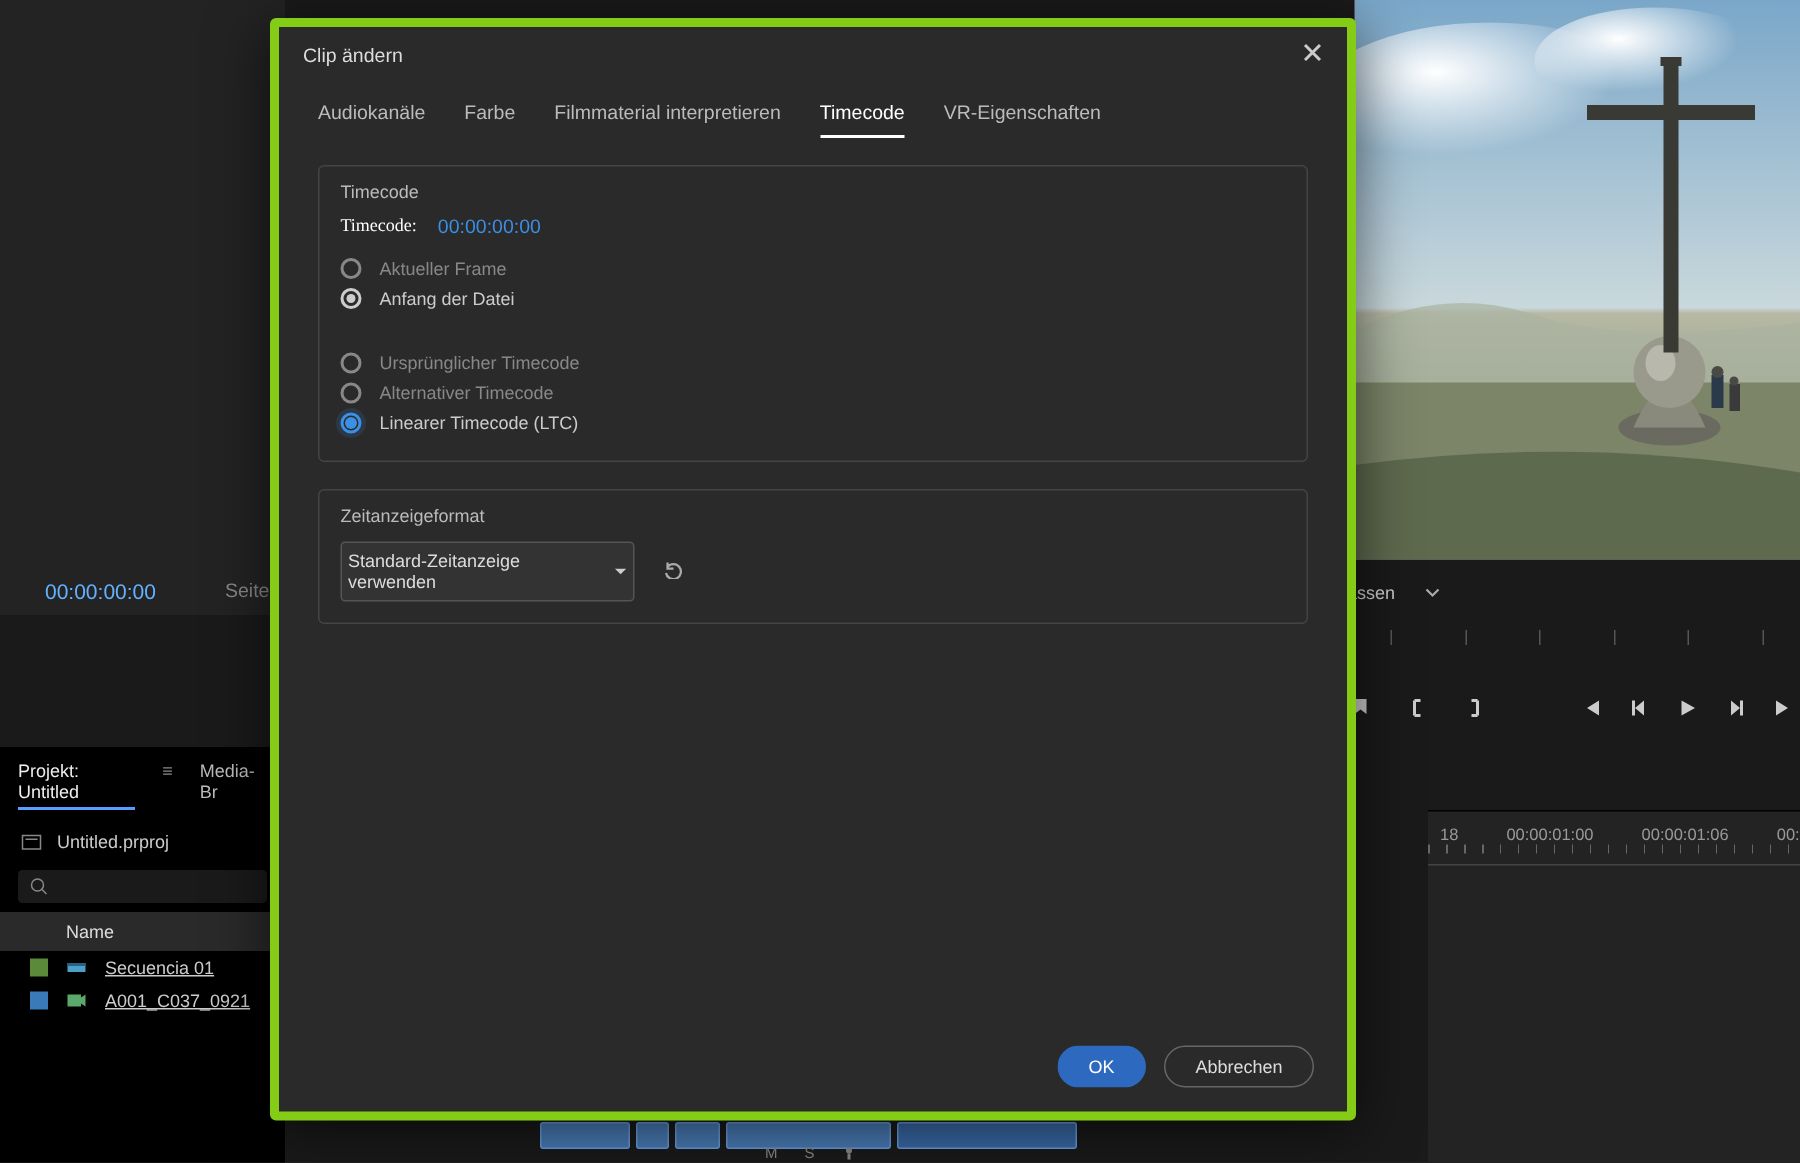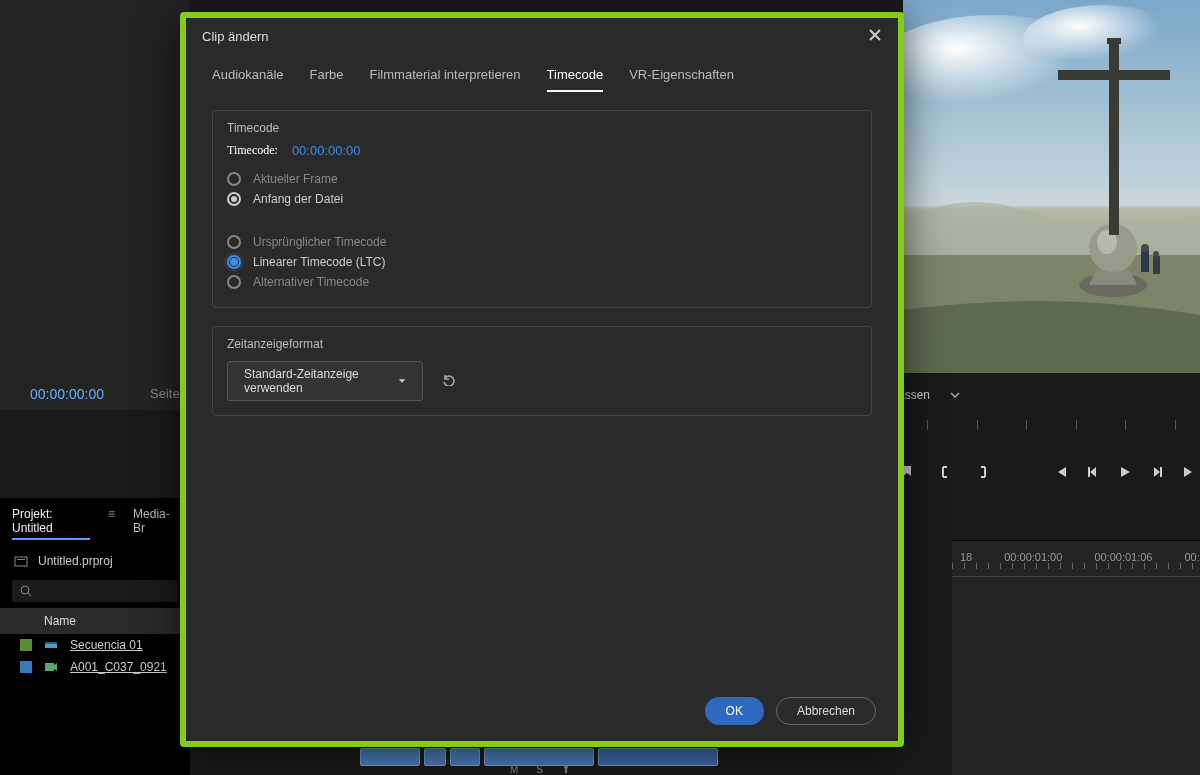--- a/index.html
+++ b/index.html
@@ -63,21 +63,21 @@
   .radio-group { padding:0 14px; display:flex; flex-direction:column; gap:6px;}
   .radio-row { display:flex; align-items:center; gap:12px; font-size:12px; color:#ccc; cursor:pointer;}
   .radio-row.dim { color:#888;}
   .radio { width:14px; height:14px; border:2px solid #888; border-radius:50%; display:flex; align-items:center; justify-content:center; flex-shrink:0;}
   .radio.solid { border-color:#ccc;}
   .radio.solid::after { content:""; width:6px; height:6px; background:#ccc; border-radius:50%;}
   .radio.ltc { border:2px solid #3b8fe4; box-shadow:0 0 0 3px rgba(59,143,228,.15);}
   .radio.ltc::after { content:""; width:8px; height:8px; background:#3b8fe4; border-radius:50%;}
   .radio-sep { height:1px; background:transparent; margin:8px 0;}
   .tdf-row { display:flex; align-items:center; gap:18px; padding:6px 14px 0;}
-  .select { display:flex; align-items:center; justify-content:space-between; gap:10px; background:#333; border:1px solid #555; border-radius:3px; padding:5px 16px; font-size:12px; color:#ddd; width:196px; cursor:pointer;}
+  .select { display:flex; align-items:center; justify-content:space-between; gap:10px; background:#333; border:1px solid #555; border-radius:3px; padding:5px 4px; font-size:12px; color:#ddd; width:196px; cursor:pointer;}
   .select svg { width:10px; height:10px; fill:#ccc;}
   .reset-btn svg { width:16px; height:12px; fill:none; stroke:#aaa; stroke-width:1.5;}
   .modal-footer { margin-top:auto; display:flex; justify-content:flex-end; gap:12px; padding:16px 22px;}
   .btn { padding:6px 20px; border-radius:14px; font-size:12px; cursor:pointer; border:1px solid transparent;}
   .btn.primary { background:#2d6abf; color:#fff;}
   .btn.secondary { background:transparent; border-color:#666; color:#ddd;}
 </style>
 </head>
 <body>
 
@@ -270,27 +270,27 @@
       </div>
       <div class="radio-row">
         <span class="radio solid"></span>
         <span>Anfang der Datei</span>
       </div>
       <div class="radio-sep"></div>
       <div class="radio-row dim">
         <span class="radio"></span>
         <span>Ursprünglicher Timecode</span>
       </div>
+      <div class="radio-row dim">
+        <span class="radio"></span>
+        <span>Alternativer Timecode</span>
+      </div>
       <div class="radio-row">
         <span class="radio ltc"></span>
         <span>Linearer Timecode (LTC)</span>
-      </div>
-      <div class="radio-row dim">
-        <span class="radio"></span>
-        <span>Alternativer Timecode</span>
       </div>
     </div>
   </div>
 
   <div class="panel-box" style="padding-bottom:14px">
     <div class="panel-title">Zeitanzeigeformat</div>
     <div class="tdf-row">
       <div class="select">
         <span>Standard-Zeitanzeige verwenden</span>
         <svg viewBox="0 0 10 10">

